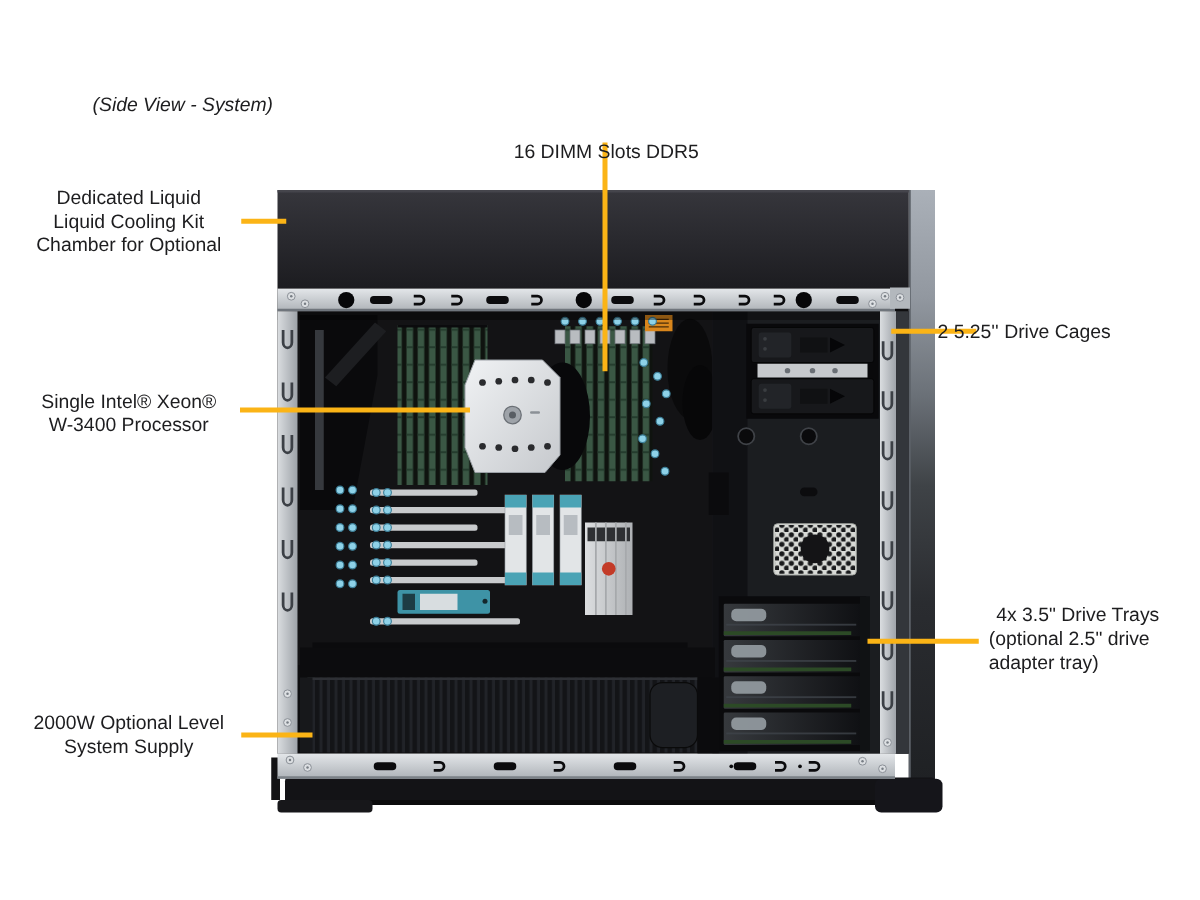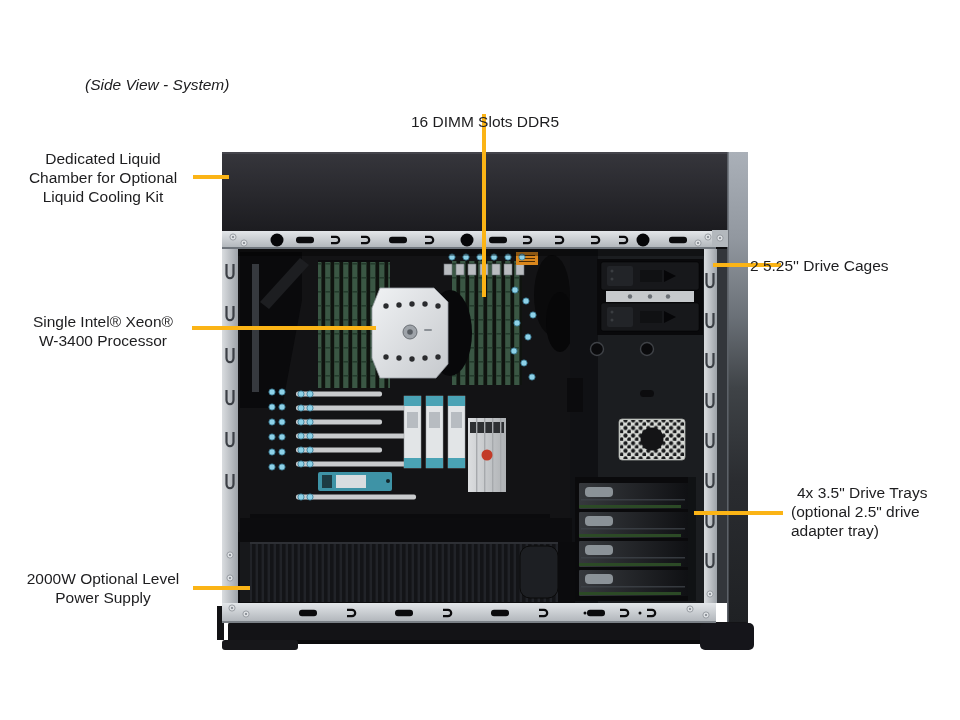--- a/index.html
+++ b/index.html
@@ -382,41 +382,41 @@
   <g>
     <rect x="482" y="114" width="4" height="183" style="fill:var(--accent)"></rect>
     <rect x="193" y="175" width="36" height="4" style="fill:var(--accent)"></rect>
     <rect x="192" y="326" width="184" height="4" style="fill:var(--accent)"></rect>
     <rect x="193" y="586" width="57" height="4" style="fill:var(--accent)"></rect>
     <rect x="713" y="263" width="68" height="4" style="fill:var(--accent)"></rect>
     <rect x="694" y="511" width="89" height="4" style="fill:var(--accent)"></rect>
   </g>
 </svg>
 
-<div class="lbl italic" style="left:74px; top:75px;margin-left:11px;">(Side View - System)</div>
+<div class="lbl italic" style="left:74px; top:75px;">(Side View - System)</div>
 
 <div class="lbl center" style="left:345px; top:90px; width:280px;margin-top:22px;">16 DIMM Slots DDR5</div>
 
 <div class="lbl right" style="left:20px; top:149px; width:166px;">
   <div>Dedicated Liquid</div>
+  <div>Liquid Cooling Kit</div>
   <div>Chamber for Optional</div>
-  <div>Liquid Cooling Kit</div>
 </div>
 
 <div class="lbl right" style="left:20px; top:312px; width:166px;">
   <div>Single Intel® Xeon®</div>
   <div>W-3400 Processor</div>
 </div>
 
 <div class="lbl" style="left:750px; top:256px;">2 5.25'' Drive Cages</div>
 
 <div class="lbl" style="left:791px; top:483px;">
   <div style="padding-left:6px;">4x 3.5" Drive Trays</div>
   <div>(optional 2.5" drive</div>
   <div>adapter tray)</div>
 </div>
 
 <div class="lbl right" style="left:20px; top:569px; width:166px;">
   <div>2000W Optional Level</div>
-  <div>Power Supply</div>
+  <div>System Supply</div>
 </div>
 
 </div>
 
 </body></html>

